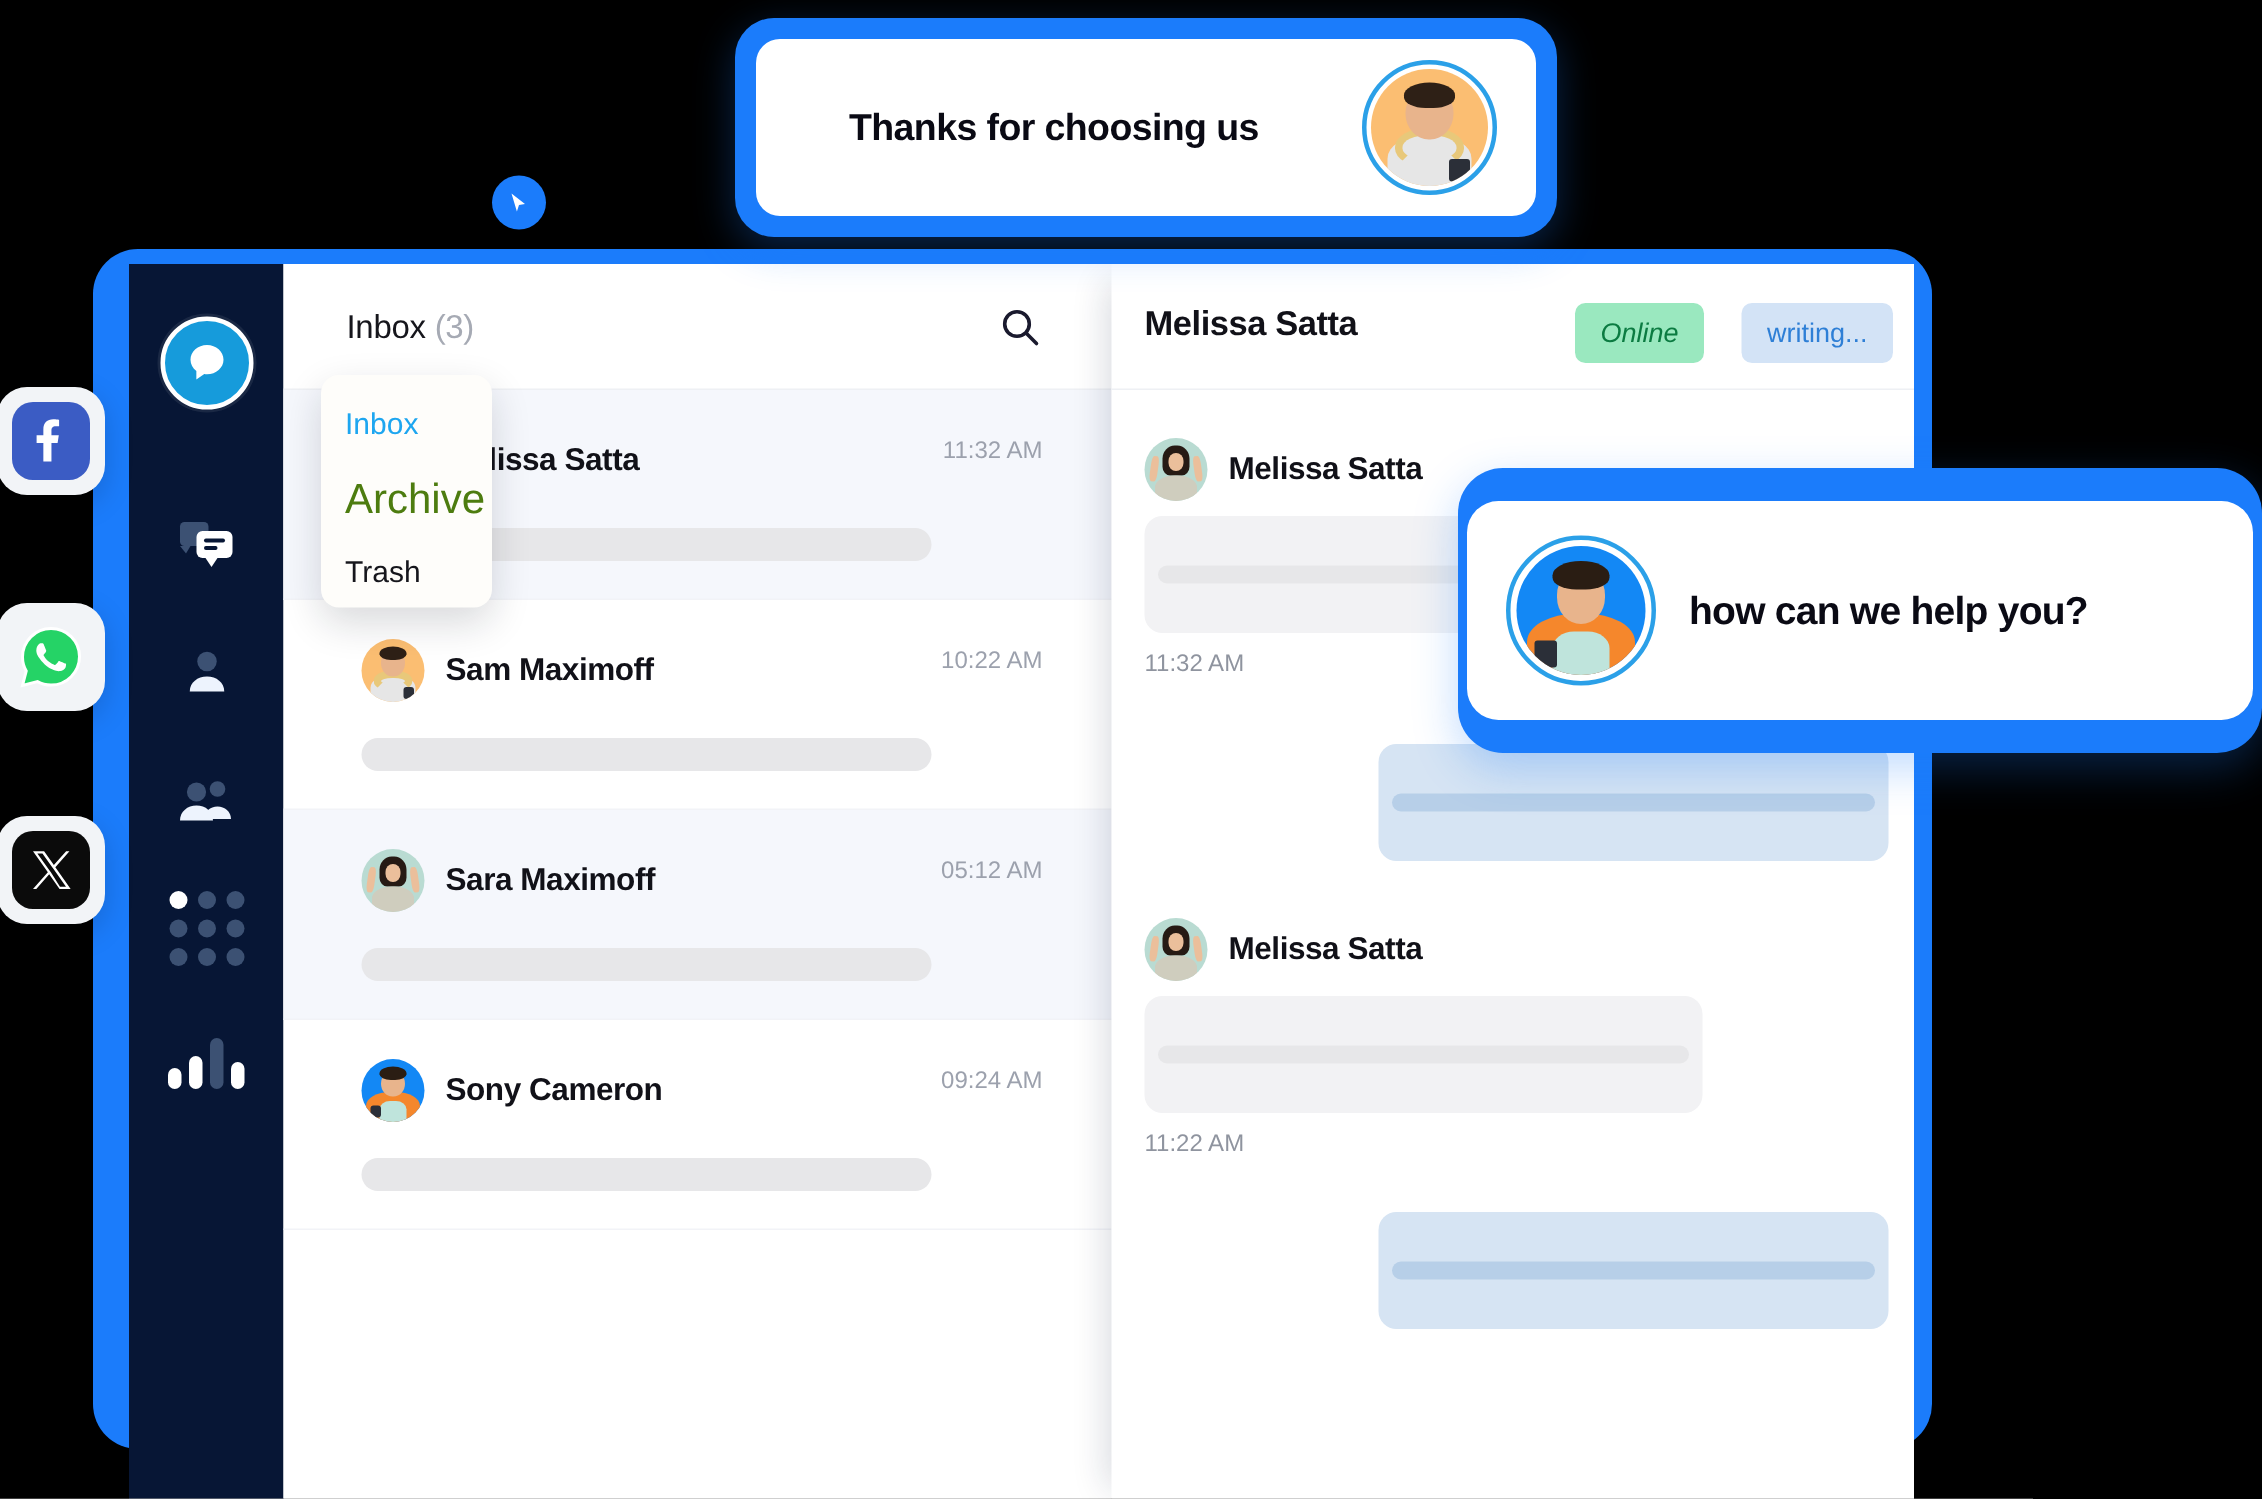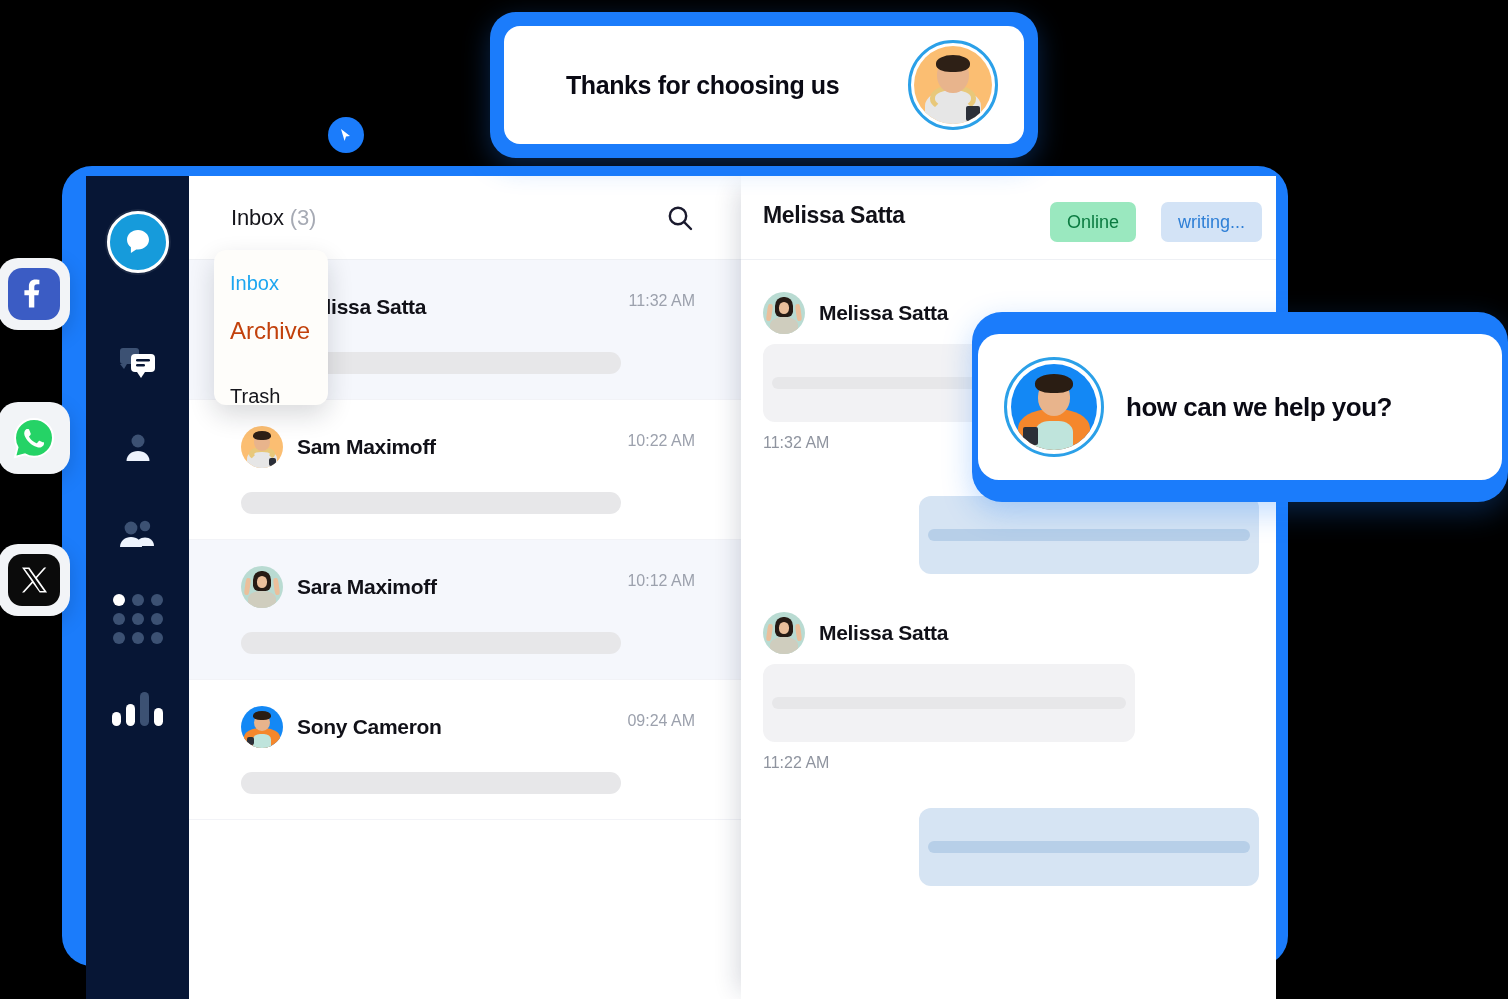--- a/index.html
+++ b/index.html
@@ -150,21 +150,21 @@
   }
   .chat-name {
     position:absolute; left: 22px; top: 26px;
     font-size: 23px; font-weight: 700; color:#111118; letter-spacing:-.3px;
   }
   .pill {
     position:absolute; top: 26px; height: 40px; padding: 0 17px;
     display:flex; align-items:center; justify-content:center;
     border-radius: 7px; font-size: 18px;
   }
-  .pill-online  { right: 140px; background:#9AE8BF; color:#0B7B41; }
+  .pill-online  { right: 140px; background:#9AE8BF; color:#0B7B41;font-style:italic; }
   .pill-writing { right: 14px;  background:#D3E3F6; color:#2E7FD6; }
 
   .msg { padding: 0 0 0 22px; }
   .msg-head { display:flex; align-items:center; gap:14px; }
   .msg-name { font-size:21px; font-weight:700; color:#111118; letter-spacing:-.3px; }
   .bub-in {
     margin-top: 10px; width: 372px; height: 78px;
     background: #F2F2F4; border-radius: 12px;
     display:flex; align-items:center; padding: 0 9px;
   }
@@ -318,21 +318,21 @@
           <div class="row-top">
             <div class="av av-mint" style="width:42px;height:42px">
               <span class="hair"></span>
                 <span class="body"></span>
                 <span class="face"></span>
               <span class="arm arm-l"></span>
                 <span class="arm arm-r"></span>
             </div>
             <span class="row-name">Sara Maximoff</span>
           </div>
-          <div class="row-time">10:12 AM</div>
+          <div class="row-time">05:12 AM</div>
           <div class="row-bar"></div>
         </div>
 
         <div class="row">
           <div class="row-top">
             <div class="av av-blue" style="width:42px;height:42px">
               <span class="body"></span>
                 <span class="hood"></span>
               <span class="head"></span>
                 <span class="hair"></span>
@@ -400,21 +400,21 @@
               </div>
           </div>
         </div>
       </div>
 
     </div>
   </div>
 
   <div style="position:absolute;left:214px;top:250px;width:114px;height:155px;background:#FEFDFA;border-radius:12px;box-shadow:0 10px 26px rgba(18,24,40,.16);padding:22px 0 0 16px;">
     <div style="font-size:20px;color:#1DA6F0;margin-bottom:22px;cursor:pointer">Inbox</div>
-    <div style="font-size:24px;color:#c2410c;margin-bottom:40px;cursor:pointer">Archive</div>
+    <div style="font-size:28px;color:#4d7c0f;margin-bottom:22px;cursor:pointer">Archive</div>
     <div style="font-size:20px;color:#16161C;cursor:pointer">Trash</div>
   </div>
 
   <div class="dot-deco">
     <svg width="12" height="14" viewBox="0 0 12 14">
       <path d="M1 1l9 7-4 .6L4.6 13z" fill="#fff"></path>
     </svg>
   </div>
 
   <div class="social" style="left:-2px;top:258px">

